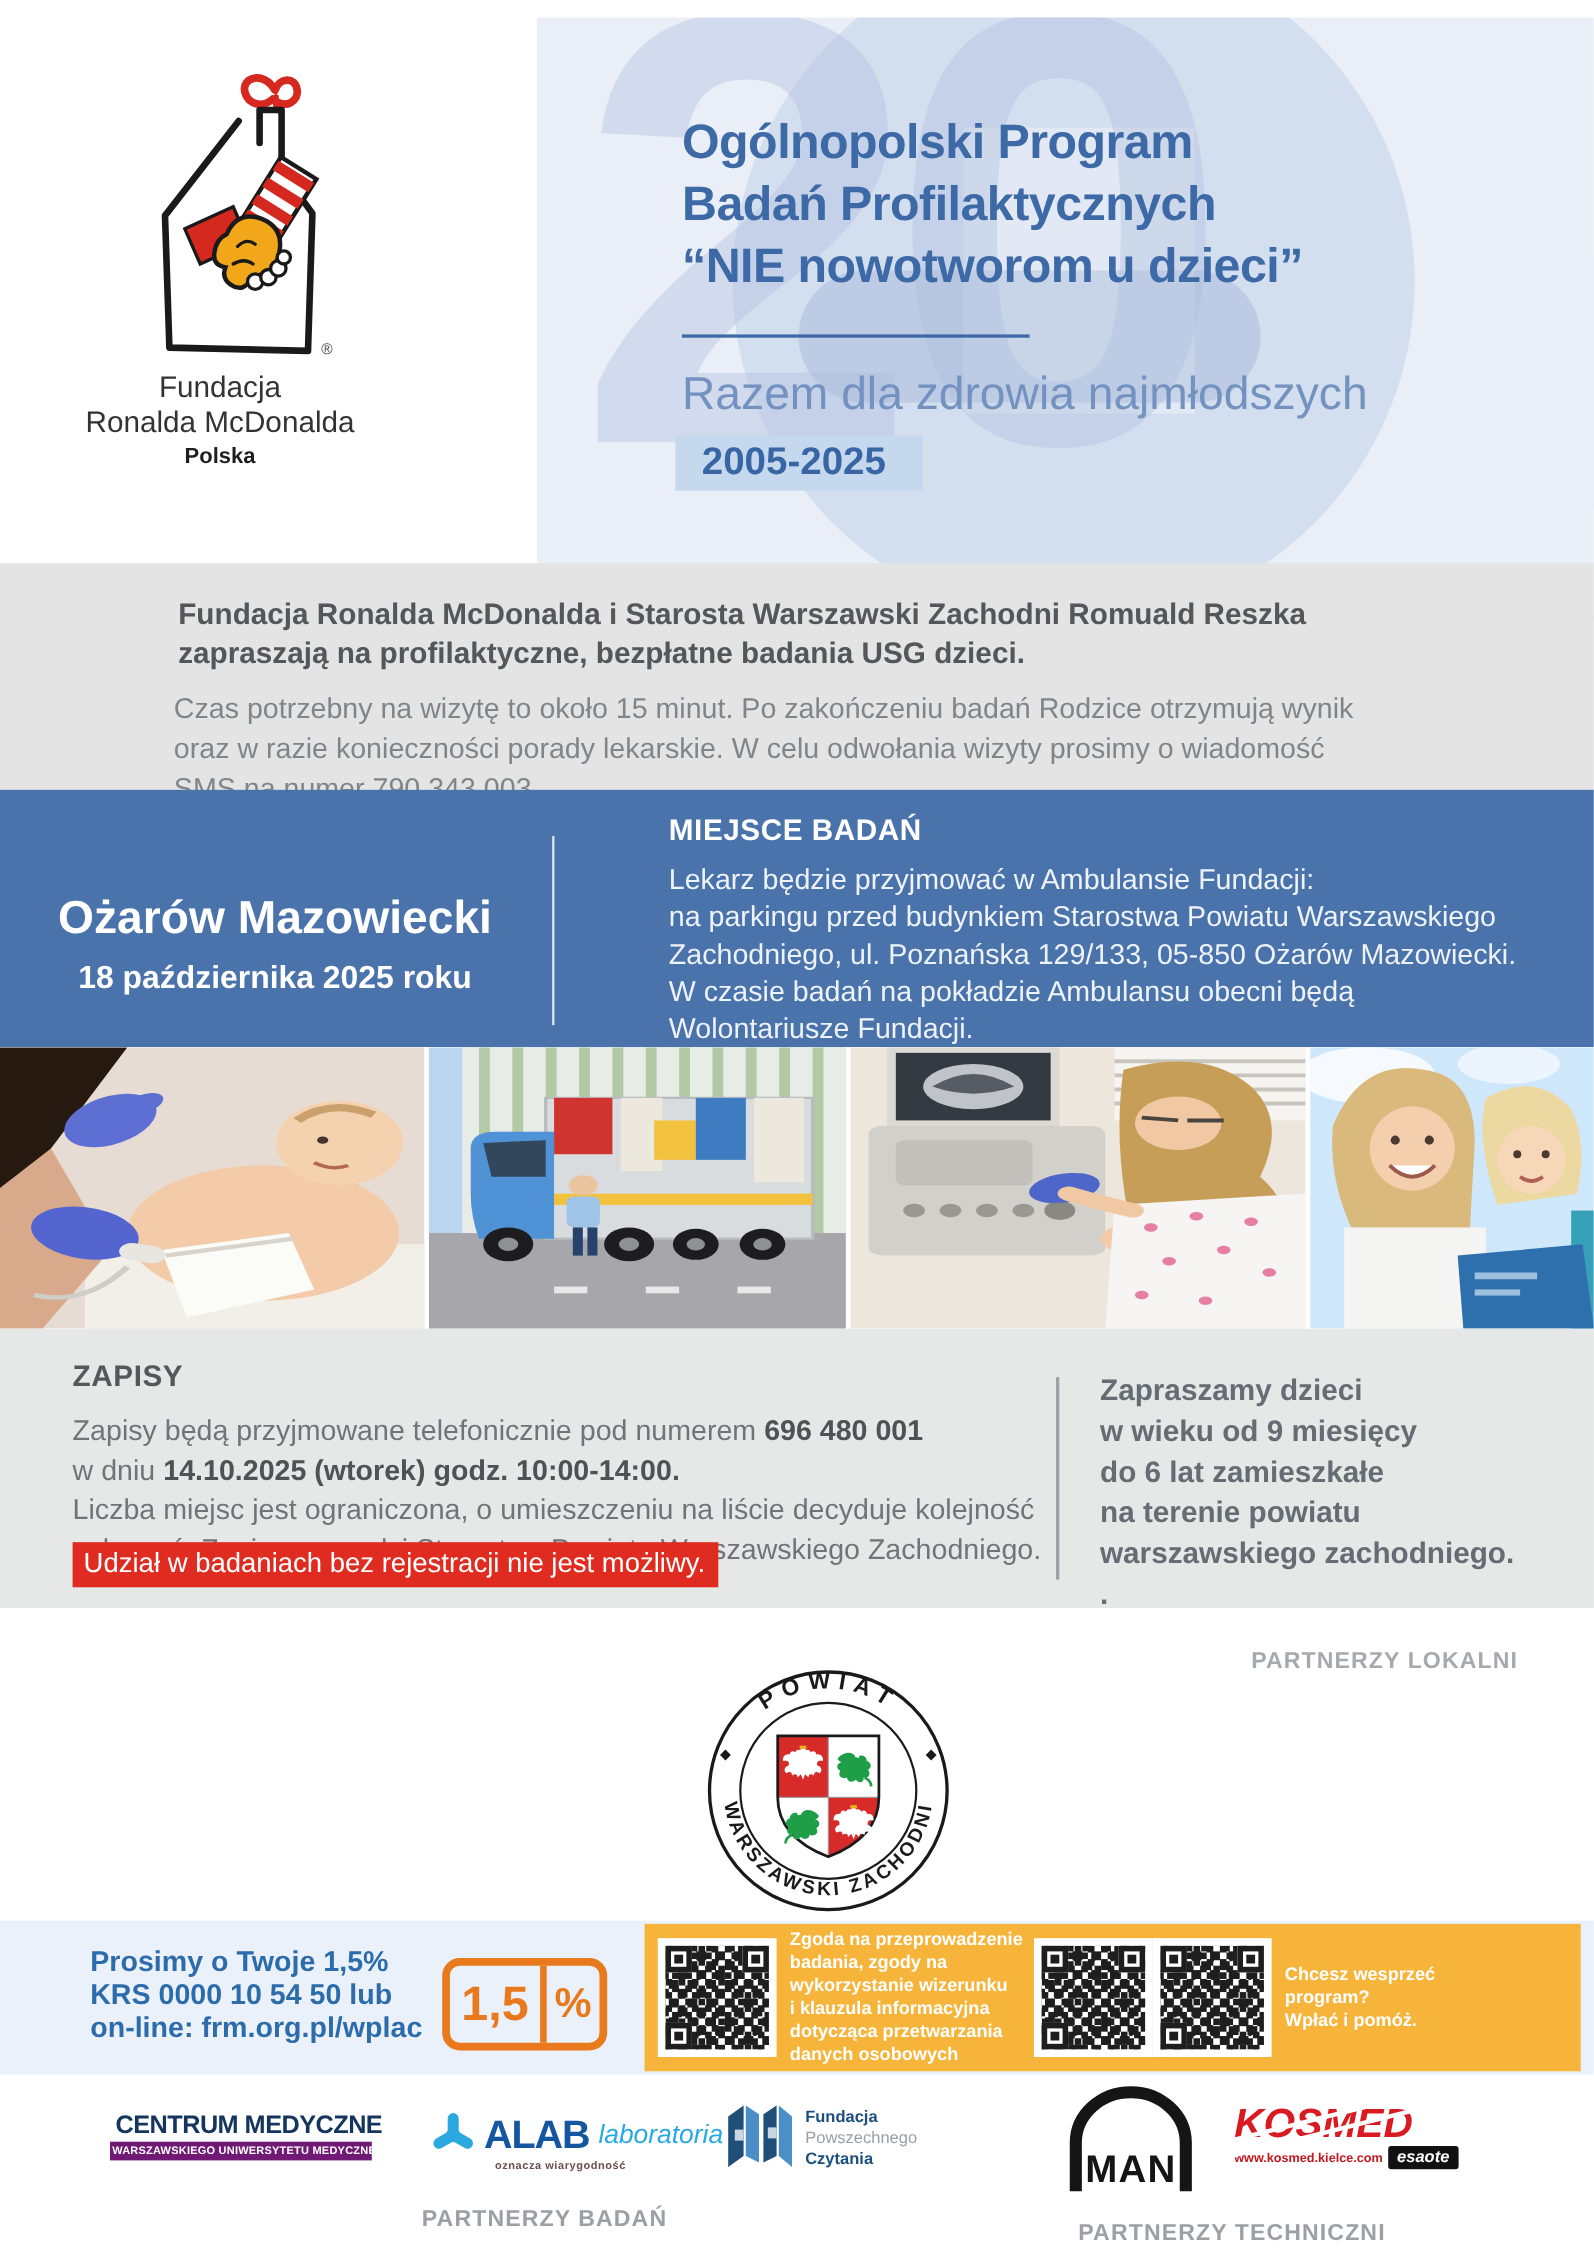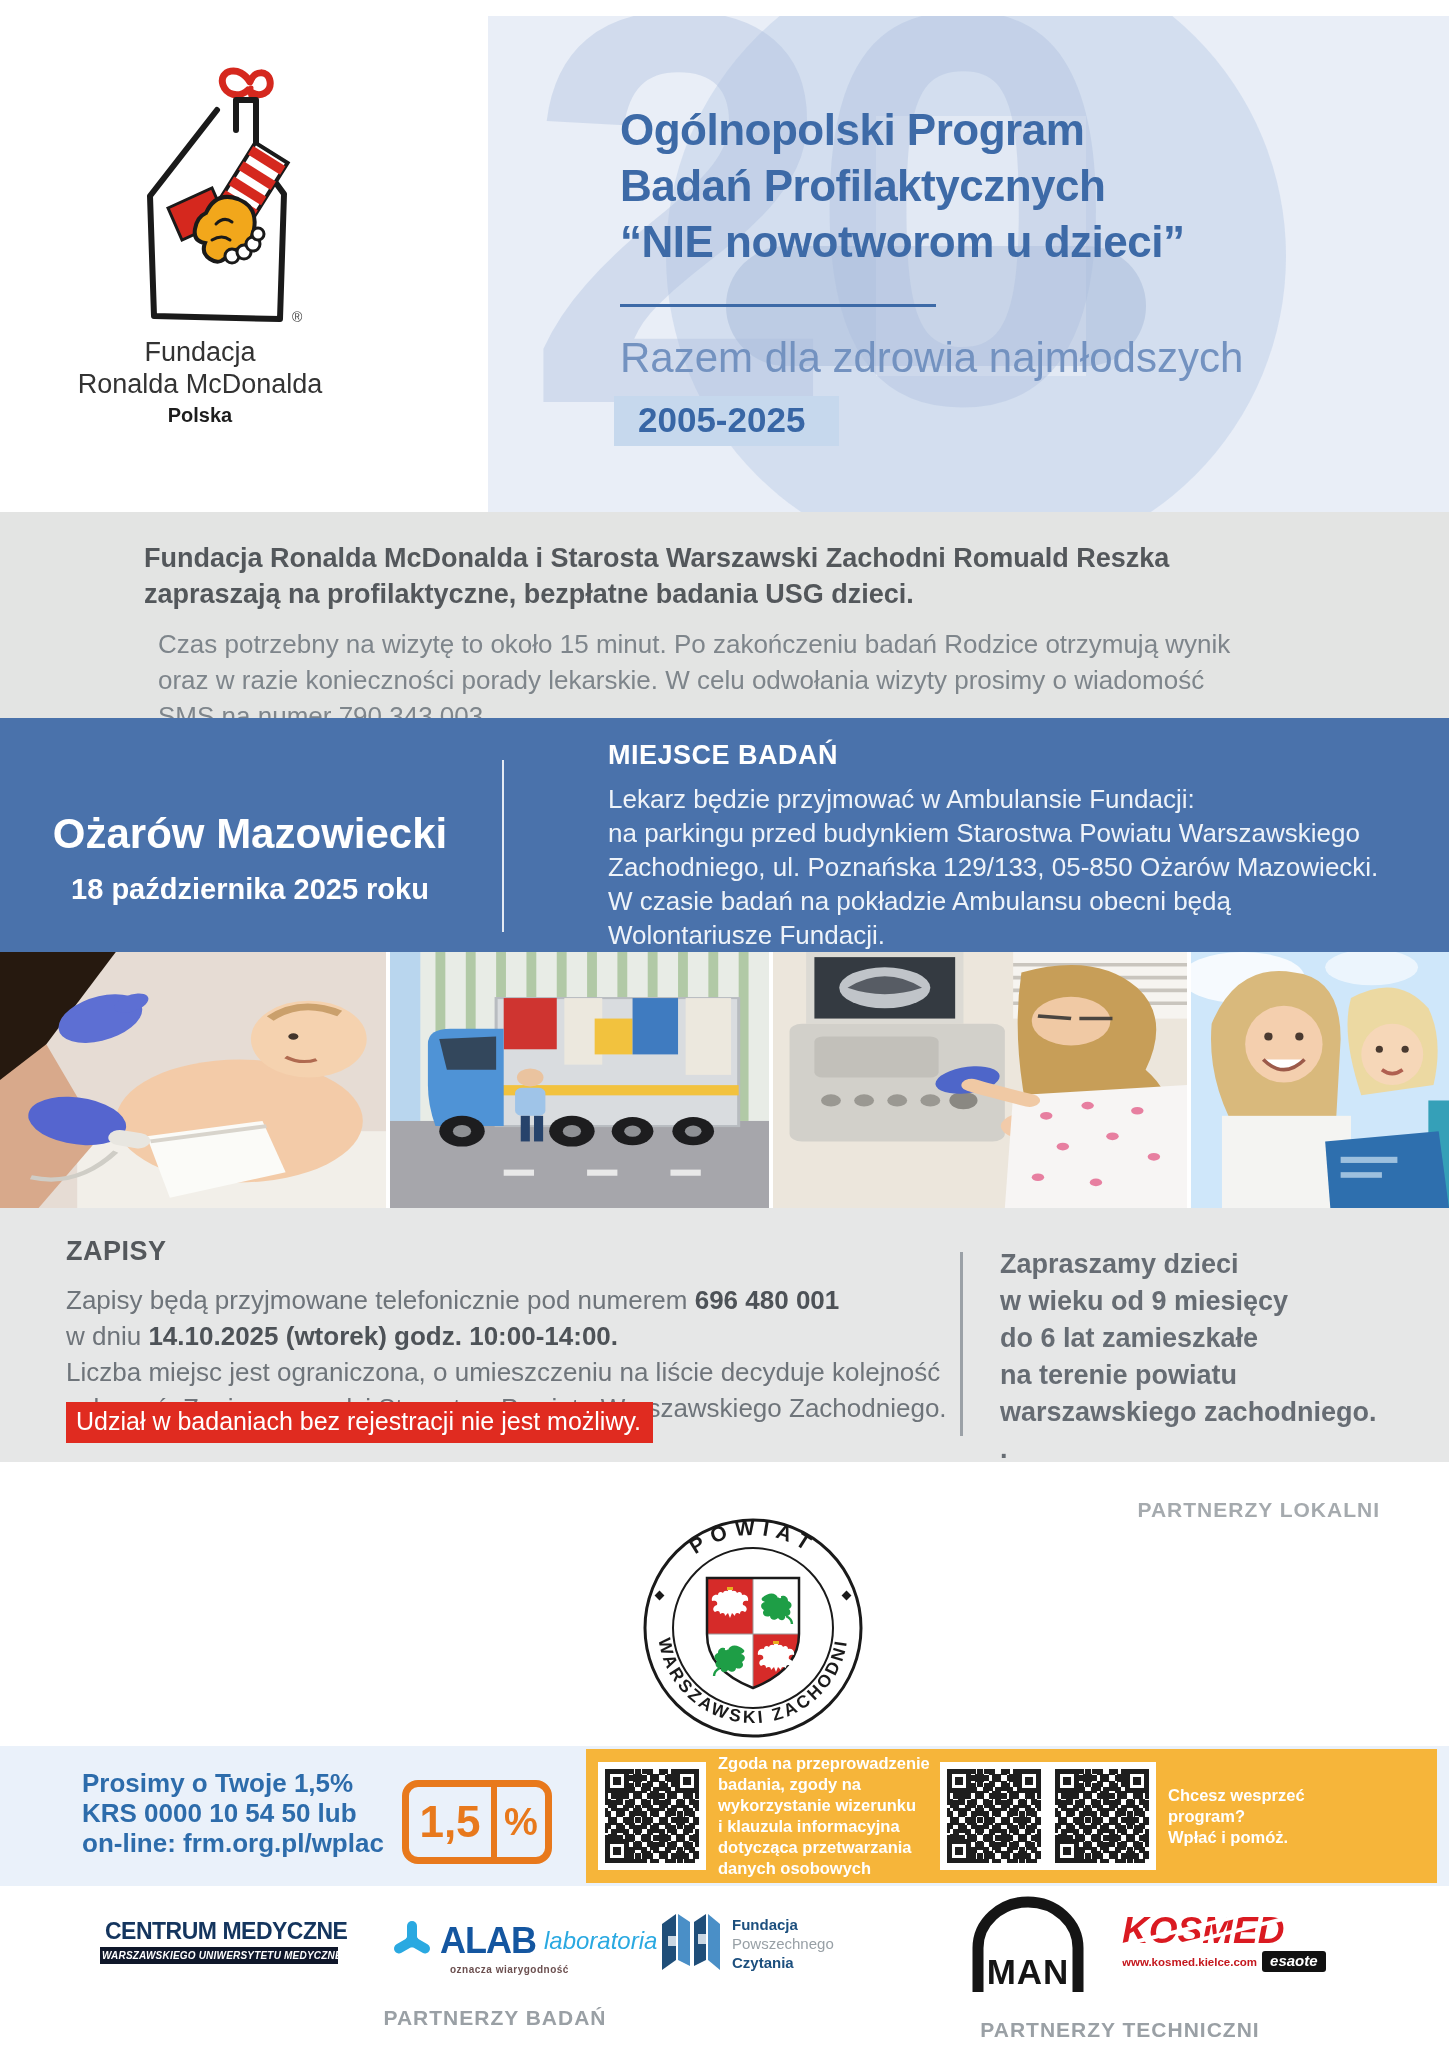--- a/index.html
+++ b/index.html
@@ -23,21 +23,21 @@
   .hdr-years span { display:inline-block; background:#c6d8ed; color:#3866a5; font-size:35px; font-weight:bold; padding:4px 34px 6px 24px; }
 
   .logo-art { position:absolute; left:120px; top:48px; }
   .logo-text { position:absolute; left:55px; top:336px; width:290px; text-align:center; color:#333; }
   .logo-text .l1 { font-size:27px; line-height:32px; }
   .logo-text .l2 { font-size:27px; line-height:32px; }
   .logo-text .l3 { font-size:20px; font-weight:bold; color:#1d1d1d; margin-top:4px; }
 
   
   .sec-intro { position:absolute; left:0; top:512px; width:1449px; height:206px; background:#e3e4e3; }
-  .intro-bold { position:absolute; left:144px; top:28px; font-size:27px; font-weight:bold; color:#53575b; line-height:36px; }
+  .intro-bold { position:absolute; left:162px; top:28px; font-size:27px; font-weight:bold; color:#53575b; line-height:36px; }
   .intro-body { position:absolute; left:158px; top:114px; font-size:26px; color:#7e858b; line-height:36px; }
 
   
   .sec-event { position:absolute; left:0; top:718px; width:1449px; height:234px; background:#4a72ab; color:#fff; }
   .event-city { position:absolute; left:0; top:92px; width:500px; text-align:center; font-size:42px; font-weight:bold; }
   .event-date { position:absolute; left:0; top:155px; width:500px; text-align:center; font-size:29px; font-weight:bold; }
   .event-divider { position:absolute; left:502px; top:42px; width:2px; height:172px; background:rgba(255,255,255,0.85); }
   .event-heading { position:absolute; left:608px; top:22px; font-size:27px; font-weight:bold; letter-spacing:0.5px; }
   .event-details { position:absolute; left:608px; top:64px; width:820px; font-size:26px; line-height:34px; color:#eef3f9; }
 
@@ -80,21 +80,21 @@
   .qr-label { color:#fff; font-weight:bold; font-size:16.5px; line-height:21px; margin-left:12px; flex:none; }
   .qr-label.w1 { width:212px; margin-right:10px; }
   .qr-label.w2 { width:136px; margin-right:12px; }
   .qr-label.w3 { width:150px; }
 
   
   .sec-footer { position:absolute; left:0; top:1886px; width:1449px; height:162px; background:#fff; }
   .cm-logo { position:absolute; left:100px; top:32px; width:238px; }
   .cm-top { display:flex; align-items:center; gap:5px; }
   .cm-name { font-size:23px; font-weight:bold; color:#14355e; letter-spacing:-0.5px; white-space:nowrap; }
-  .cm-bar { margin-top:2px; background:#0f172a; color:#fff; font-size:10px; font-weight:bold; text-align:center; padding:3px 2px; letter-spacing:0.2px; white-space:nowrap;font-style:italic; }
+  .cm-bar { margin-top:2px; background:#701a75; color:#fff; font-size:10px; font-weight:bold; text-align:center; padding:3px 2px; letter-spacing:0.2px; white-space:nowrap; }
   .alab-logo { position:absolute; left:392px; top:34px; }
   .alab-row { display:flex; align-items:center; gap:8px; }
   .alab-name { font-size:36px; font-weight:bold; color:#1456a0; letter-spacing:-1px; }
   .alab-suffix { font-size:24px; font-style:italic; color:#2aa9e1; }
   .alab-tag { font-size:10px; font-weight:bold; color:#6b4f4f; margin:2px 0 0 58px; letter-spacing:0.5px; }
   .fpc-logo { position:absolute; left:660px; top:22px; display:flex; align-items:center; gap:10px; }
   .fpc-text { font-size:15px; line-height:19px; }
   .fpc-text .f1 { font-weight:bold; color:#1c4f7e; }
   .fpc-text .f2 { color:#98a0a6; }
   .fpc-text .f3 { font-weight:bold; color:#1c4f7e; }

